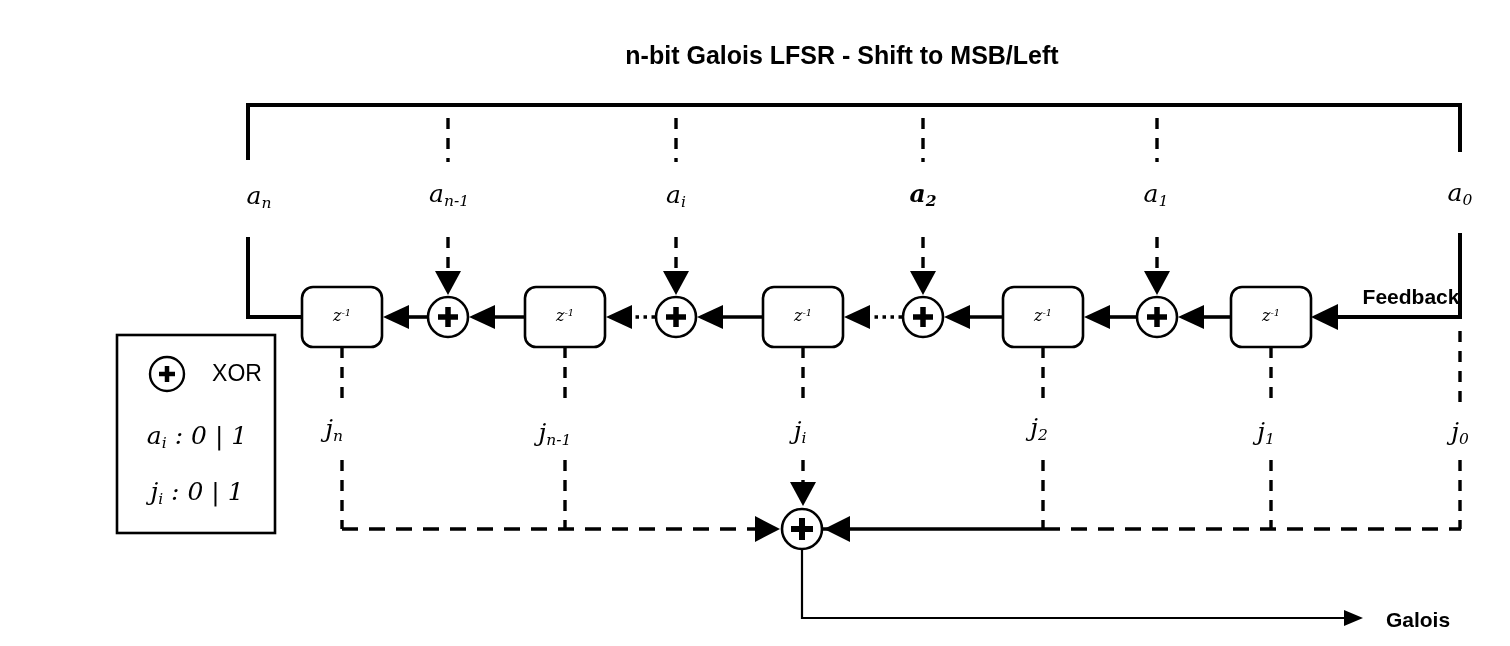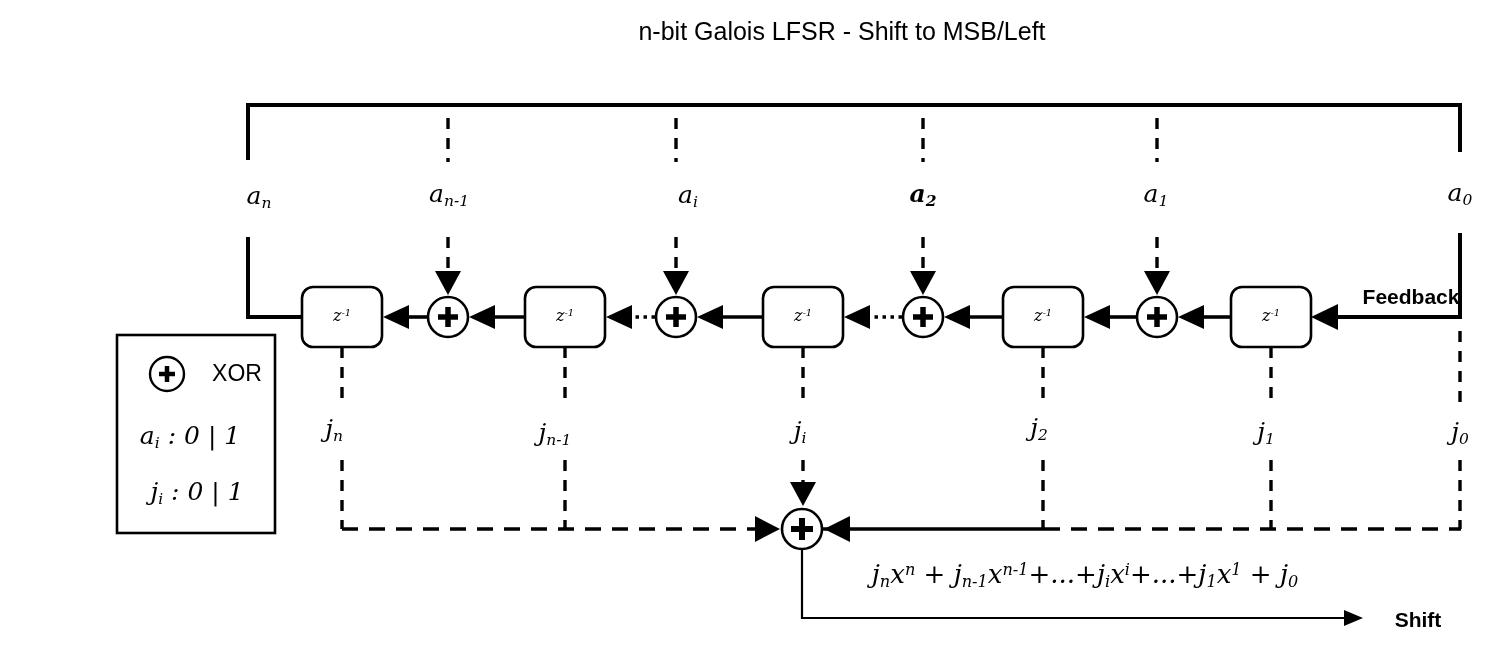--- a/index.html
+++ b/index.html
@@ -6,21 +6,21 @@
   html,body { margin:0; padding:0; background:var(--bg); }
   #canvas { position:relative; width:1510px; height:646px; background:var(--bg); overflow:hidden; }
   #shapes { position:absolute; left:0; top:0; }
   .lbl { position:absolute; transform:translate(-50%,-50%); white-space:nowrap; color:var(--ink); line-height:1; }
   .math { font-family:"DejaVu Serif","Liberation Serif",serif; font-style:italic; font-size:26px; }
   .math sub { font-size:62%; vertical-align:-0.25em; }
   .math sup { font-size:62%; vertical-align:0.5em; }
   .formula { font-size:26px; }
   .taplbl { font-size:25px; }
   .boxlbl { font-size:16px; }
-  .title { font-family:"Liberation Sans","DejaVu Sans",sans-serif; font-weight:normal; font-size:25px; }
+  .title { font-family:"Liberation Sans","DejaVu Sans",sans-serif; font-weight:bold; font-size:25px;margin-top:24px; }
   .annot { font-family:"Liberation Sans","DejaVu Sans",sans-serif; font-weight:bold; font-size:21px; }
   .xorlbl { font-family:Liberation Sans, sans-serif; font-size:23px;margin-left:16px; }
   .legendrow { font-size:25px; }
   svg .ln { stroke:var(--ink); fill:none; }
   svg .ar { fill:var(--ink); stroke:none; }
   svg .node { stroke:var(--ink); fill:var(--bg); }
 </style>
 </head>
 <body>
 
@@ -148,39 +148,38 @@
         <circle class="node" cx="167" cy="374" r="17" stroke-width="2.4"></circle>
         <path class="ln" d="M159 374 H175 M167 366 V382" stroke-width="4.5"></path>
       </g>
     </g>
   </svg>
 
   <div class="lbl title" style="left:842px; top:31px;">n-bit Galois LFSR - Shift to MSB/Left</div>
 
   <div class="lbl math taplbl" style="left:259px; top:197px;">a<sub>n</sub></div>
   <div class="lbl math taplbl" style="left:449px; top:195px;">a<sub>n-1</sub></div>
-  <div class="lbl math taplbl" style="left:676px; top:196px;margin-left:12px;">a<sub>i</sub></div>
+  <div class="lbl math taplbl" style="left:676px; top:196px;">a<sub>i</sub></div>
   <div class="lbl math taplbl" style="left:923px; top:195px;font-weight:bold;">a<sub>2</sub></div>
   <div class="lbl math taplbl" style="left:1156px; top:195px;">a<sub>1</sub></div>
   <div class="lbl math taplbl" style="left:1460px; top:194px;">a<sub>0</sub></div>
 
   <div class="lbl math boxlbl" style="left:342px; top:316px;">z<sup>-1</sup></div>
   <div class="lbl math boxlbl" style="left:565px; top:316px;">z<sup>-1</sup></div>
   <div class="lbl math boxlbl" style="left:803px; top:316px;">z<sup>-1</sup></div>
   <div class="lbl math boxlbl" style="left:1043px; top:316px;">z<sup>-1</sup></div>
   <div class="lbl math boxlbl" style="left:1271px; top:316px;">z<sup>-1</sup></div>
 
   <div class="lbl annot" style="left:1395px; top:296px;padding-left:32px;">Feedback</div>
 
   <div class="lbl math taplbl" style="left:334px; top:430px;">j<sub>n</sub></div>
   <div class="lbl math taplbl" style="left:555px; top:434px;">j<sub>n-1</sub></div>
   <div class="lbl math taplbl" style="left:800px; top:432px;">j<sub>i</sub></div>
   <div class="lbl math taplbl" style="left:1039px; top:429px;">j<sub>2</sub></div>
   <div class="lbl math taplbl" style="left:1266px; top:433px;">j<sub>1</sub></div>
   <div class="lbl math taplbl" style="left:1460px; top:433px;">j<sub>0</sub></div>
 
   <div class="lbl xorlbl" style="left:221px; top:373px;">XOR</div>
-  <div class="lbl math legendrow" style="left:190px; top:437px;">a<sub>i</sub> : 0 | 1</div>
+  <div class="lbl math legendrow" style="left:197px; top:437px;">a<sub>i</sub> : 0 | 1</div>
   <div class="lbl math legendrow" style="left:197px; top:493px;">j<sub>i</sub> : 0 | 1</div>
 
-  <div class="lbl math formula" style="left:1085px; top:576px;">j<sub>n</sub>x<sup>n</sup> + j<sub>n-1</sub>x<sup>n-1</sup>+...+j<sub>i</sub>x<sup>i</sup>+...+j<sub>1</sub>x<sup>1</sup> + j<sub>0</sub></div>
-  <div class="lbl annot" style="left:1418px; top:619px;">Shift</div>
+  <div class="lbl annot" style="left:1418px; top:619px;">Galois</div>
 </div>
 
 </body></html>

